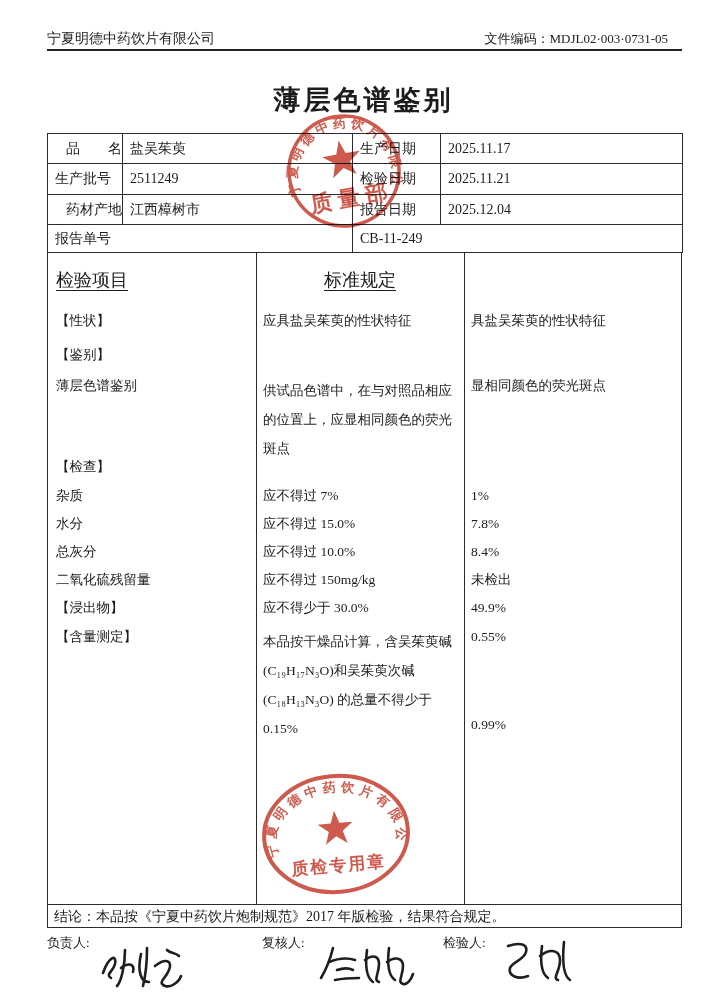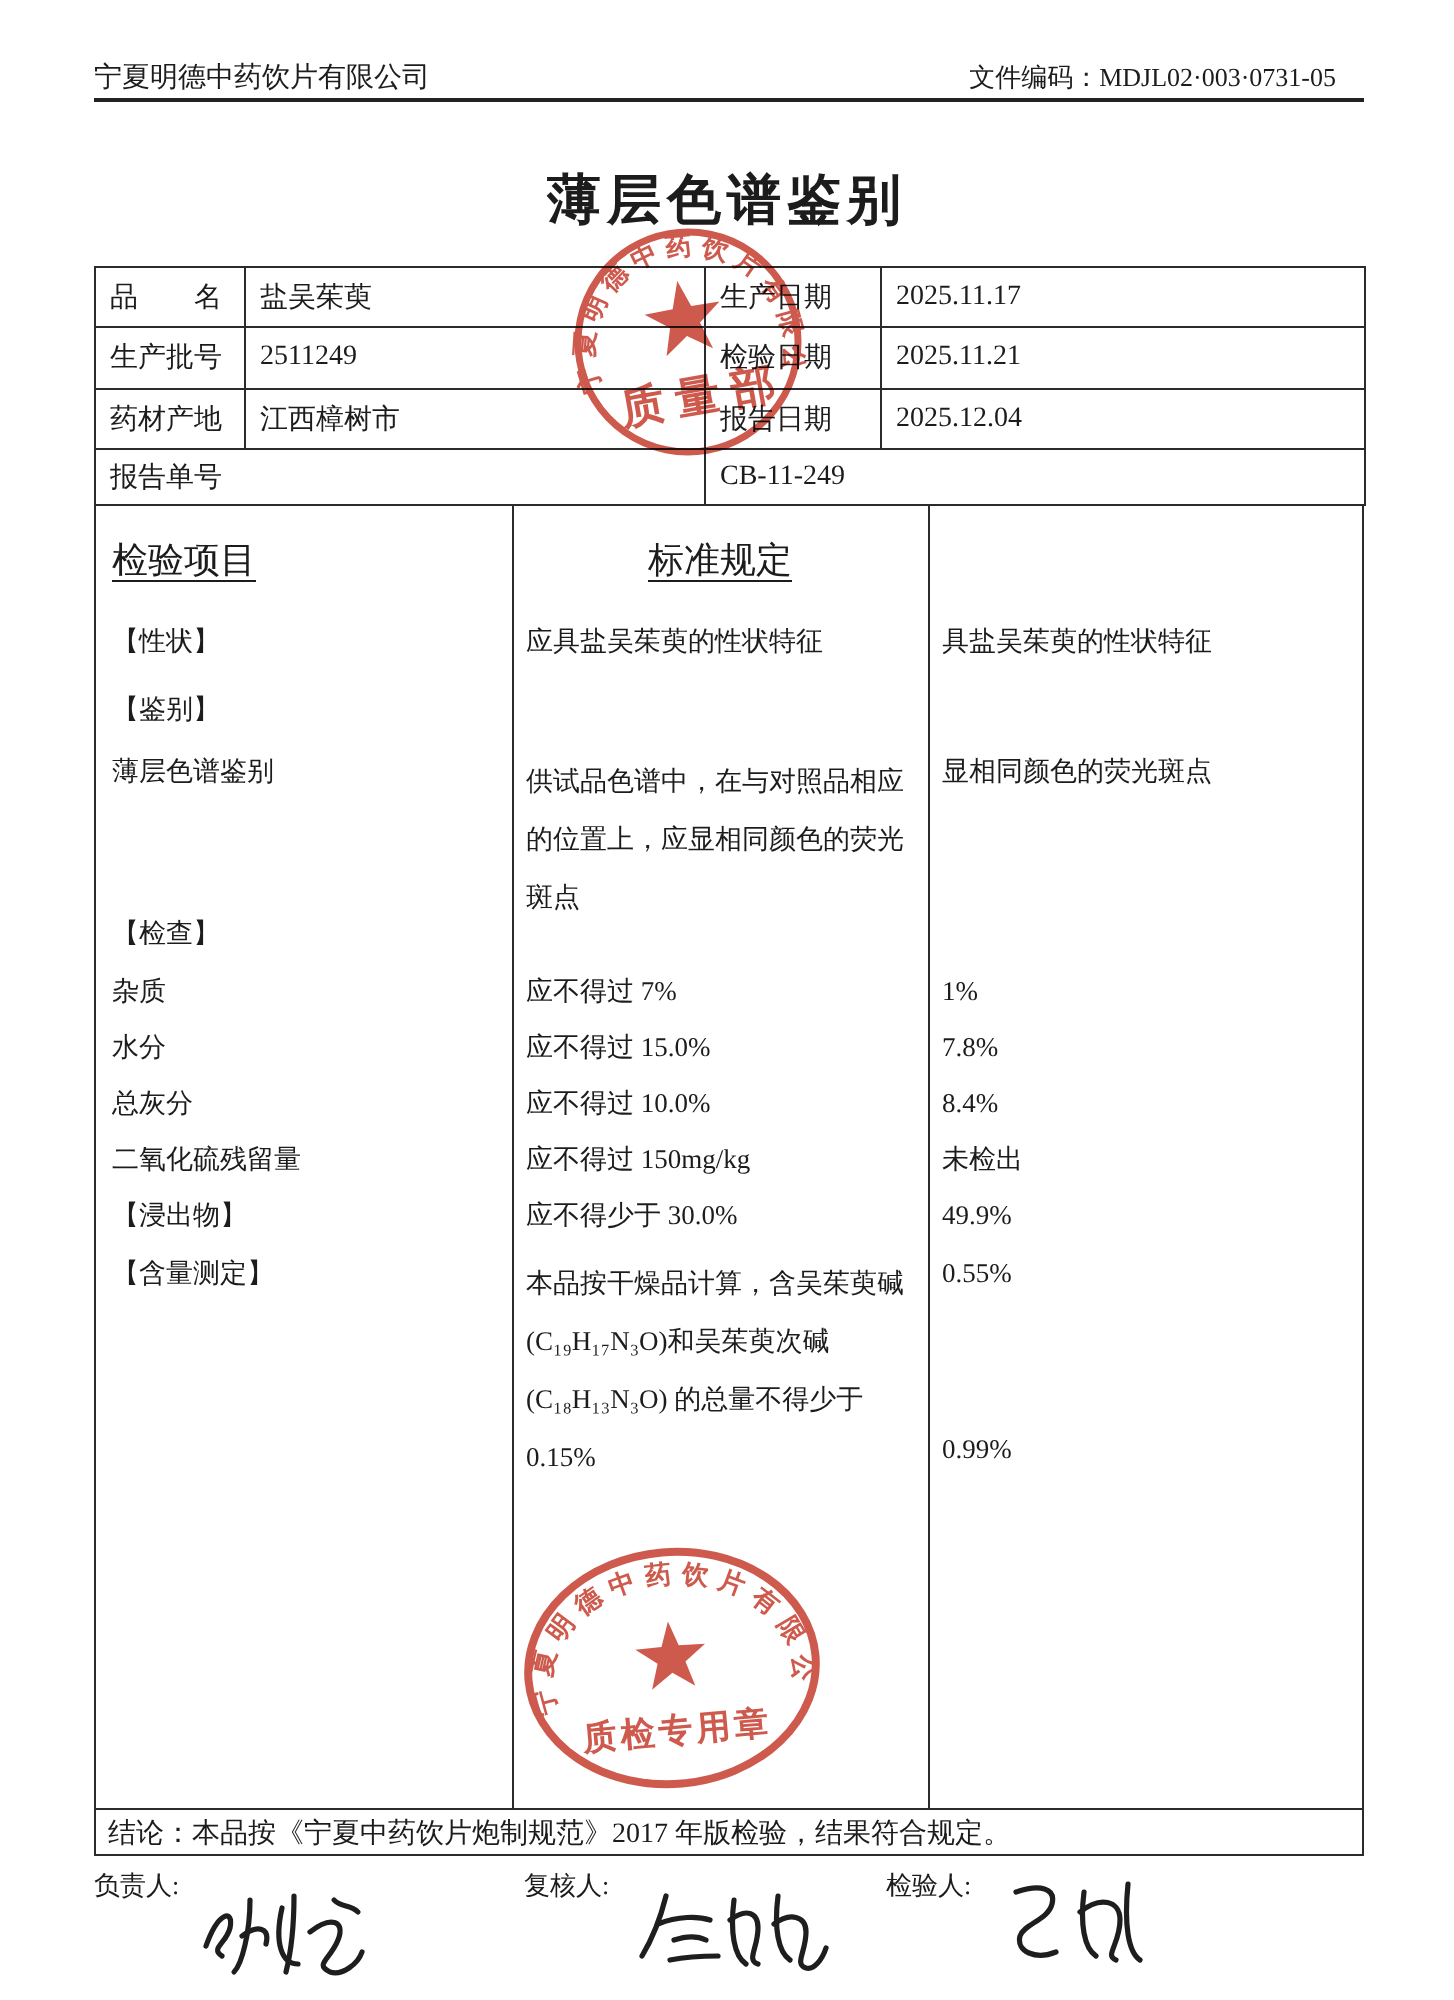--- a/index.html
+++ b/index.html
@@ -12,21 +12,21 @@
   }
   .abs { position:absolute; }
   .hdr-company { left:47px; top:30px; font-size:14px; }
   .hdr-code { right:45px; top:30px; font-size:13px; }
   .hdr-rule { left:47px; top:49px; width:635px; height:2px; background:#222; }
   .title { left:0; top:82px; width:727px; text-align:center; font-size:27px; font-weight:bold; letter-spacing:3px; }
 
   table.info { position:absolute; left:47px; top:133px; border-collapse:collapse; table-layout:fixed; }
   table.info td { border:1px solid var(--line); font-size:14px; padding:0 0 0 7px; vertical-align:middle; }
   .c1{width:75px;} .c2{width:230px;margin-top:28px;} .c3{width:88px;} .c4{width:242px;margin-left:20px;}
-  .r30{height:30px;} .r31{height:31px;} .r28{height:28px;}
+  .r30{height:30px;text-align:right;} .r31{height:31px;} .r28{height:28px;}
 
   .main-table { left:47px; top:252px; width:635px; height:676px; border:1px solid var(--line); font-size:13.5px; }
   .vline { position:absolute; top:0; width:1px; height:651px; background:var(--line); }
   .mt-head { position:absolute; top:15px; text-decoration:underline; text-underline-offset:4px; font-size:18px; }
   .cell { position:absolute; line-height:20px; white-space:nowrap; }
   .std { position:absolute; left:215px; width:200px; line-height:29px; white-space:normal; }
   .conclusion-row { position:absolute; left:0; top:651px; width:633px; height:25px; border-top:1px solid var(--line); display:flex; align-items:center; padding-left:6px; font-size:14px;text-align:right; }
 
   .sign-label { top:934px; font-size:13px; }
   .sig-svg { position:absolute; }

